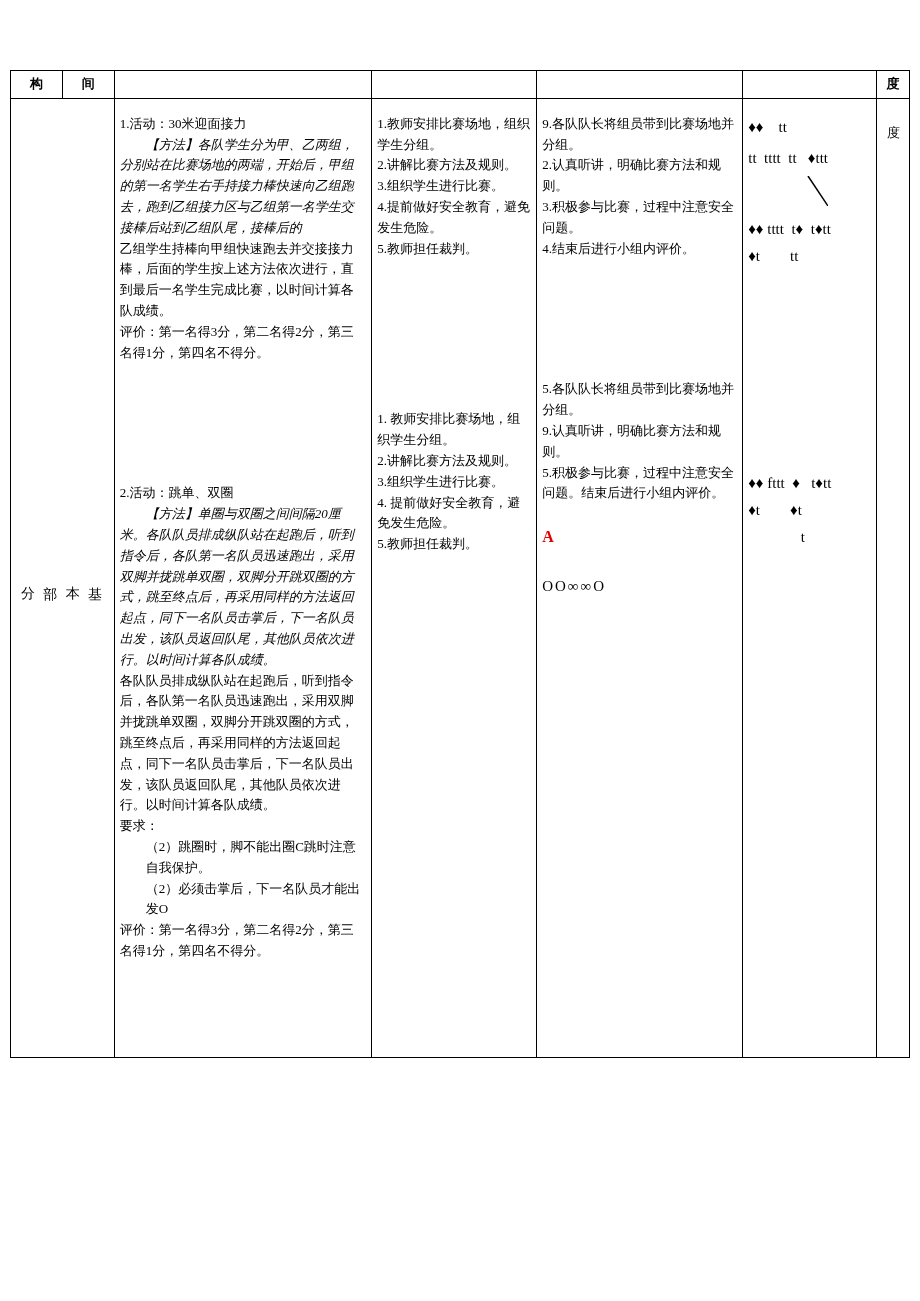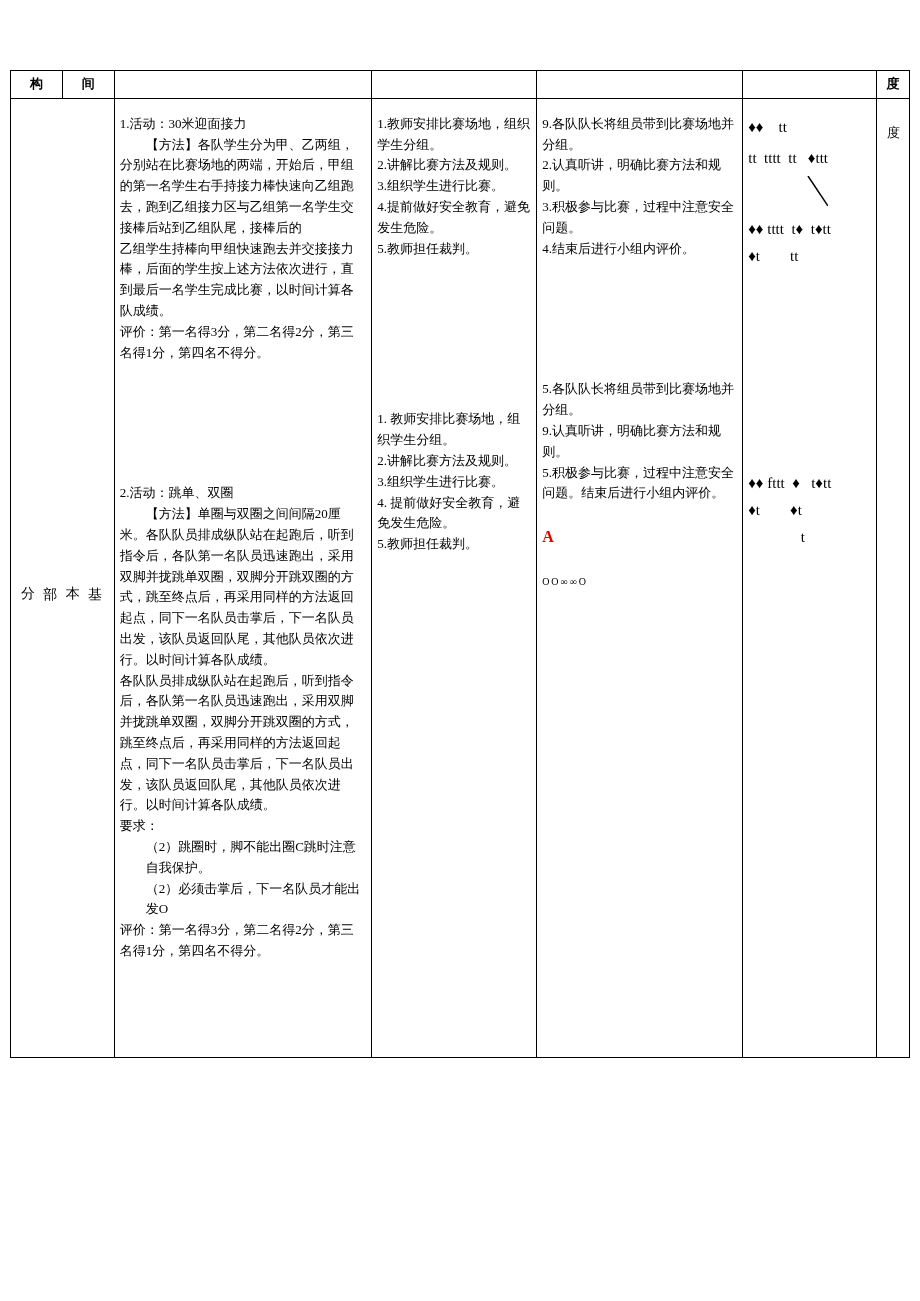--- a/index.html
+++ b/index.html
@@ -60,25 +60,25 @@
       font-size: 15px;
       line-height: 1.8;
       color: #000;
     }
     .red-letter {
       color: #e00000;
       font-weight: bold;
       font-size: 16px;
     }
     .circle-text {
-      font-size: 10px;
+      font-size: 15px;
       letter-spacing: 2px;
       margin-top: 4px;
     }
-    .indent { text-indent: 2em; }
+    .indent { text-indent: 2em; font-style: italic; }
     .sub-indent { padding-left: 2em; }
     p { margin: 0; }
     .top-spacer { height: 50px; }
   </style>
 </head>
 <body>
 
 <div class="page-wrapper">
   <div class="top-spacer"></div>
   <table class="main-table">

